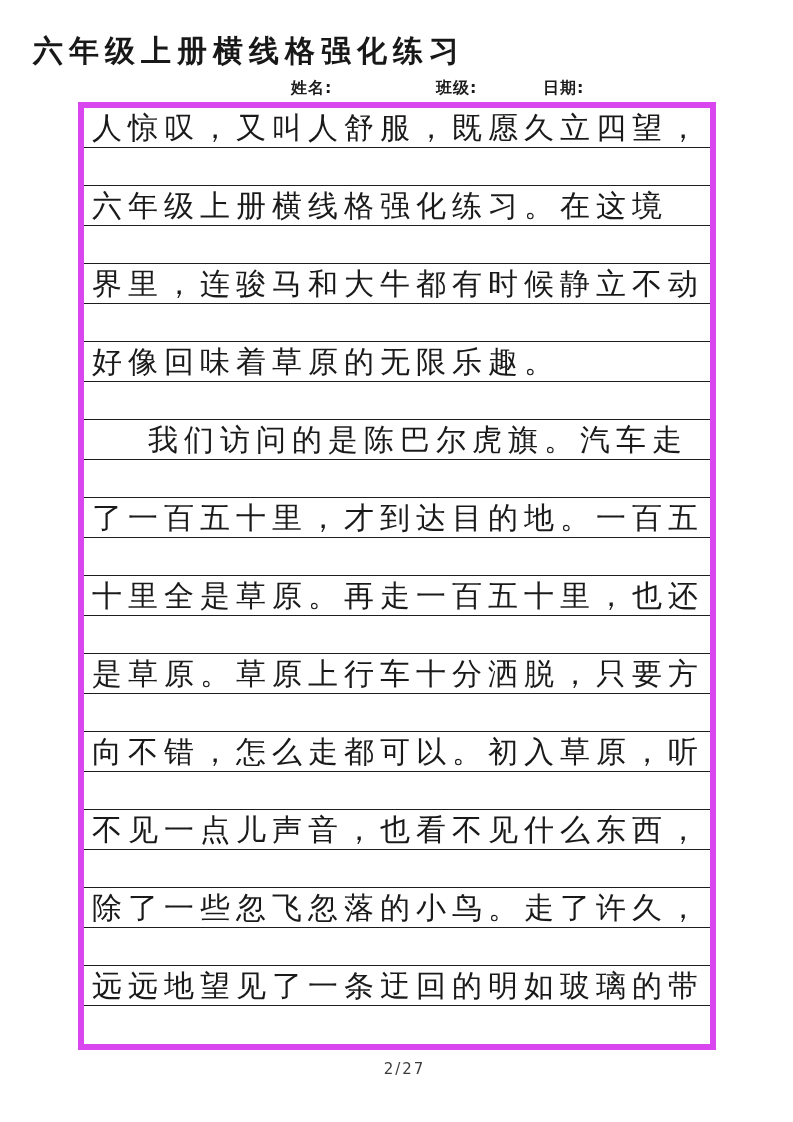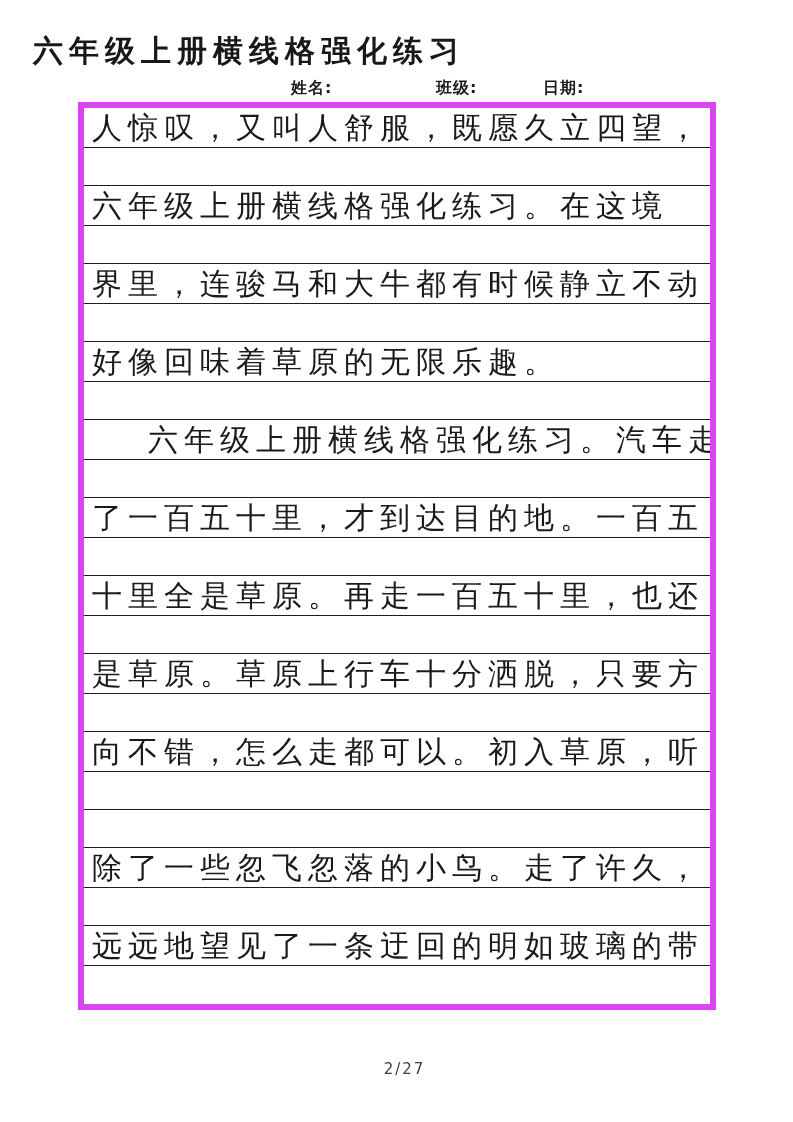--- a/index.html
+++ b/index.html
@@ -107,30 +107,31 @@
 
   <div class="practice-grid">
       <div class="text-row">人惊叹，又叫人舒服，既愿久立四望，</div>
       <div class="blank-row"></div>
       <div class="text-row">六年级上册横线格强化练习。在这境</div>
       <div class="blank-row"></div>
       <div class="text-row">界里，连骏马和大牛都有时候静立不动</div>
       <div class="blank-row"></div>
       <div class="text-row">好像回味着草原的无限乐趣。</div>
       <div class="blank-row"></div>
-      <div class="text-row indent">六年级上册横线格强化练习。汽车走</div>
+      <div class="text-row indent">我们访问的是陈巴尔虎旗。汽车走</div>
       <div class="blank-row"></div>
       <div class="text-row">了一百五十里，才到达目的地。一百五</div>
       <div class="blank-row"></div>
       <div class="text-row">十里全是草原。再走一百五十里，也还</div>
       <div class="blank-row"></div>
       <div class="text-row">是草原。草原上行车十分洒脱，只要方</div>
       <div class="blank-row"></div>
       <div class="text-row">向不错，怎么走都可以。初入草原，听</div>
       <div class="blank-row"></div>
+      <div class="text-row">不见一点儿声音，也看不见什么东西，</div>
       <div class="blank-row"></div>
       <div class="text-row">除了一些忽飞忽落的小鸟。走了许久，</div>
       <div class="blank-row"></div>
       <div class="text-row">远远地望见了一条迂回的明如玻璃的带</div>
       <div class="blank-row"></div>
     </div>
 
   <div class="page-footer">2/27</div>
 
 </div>

